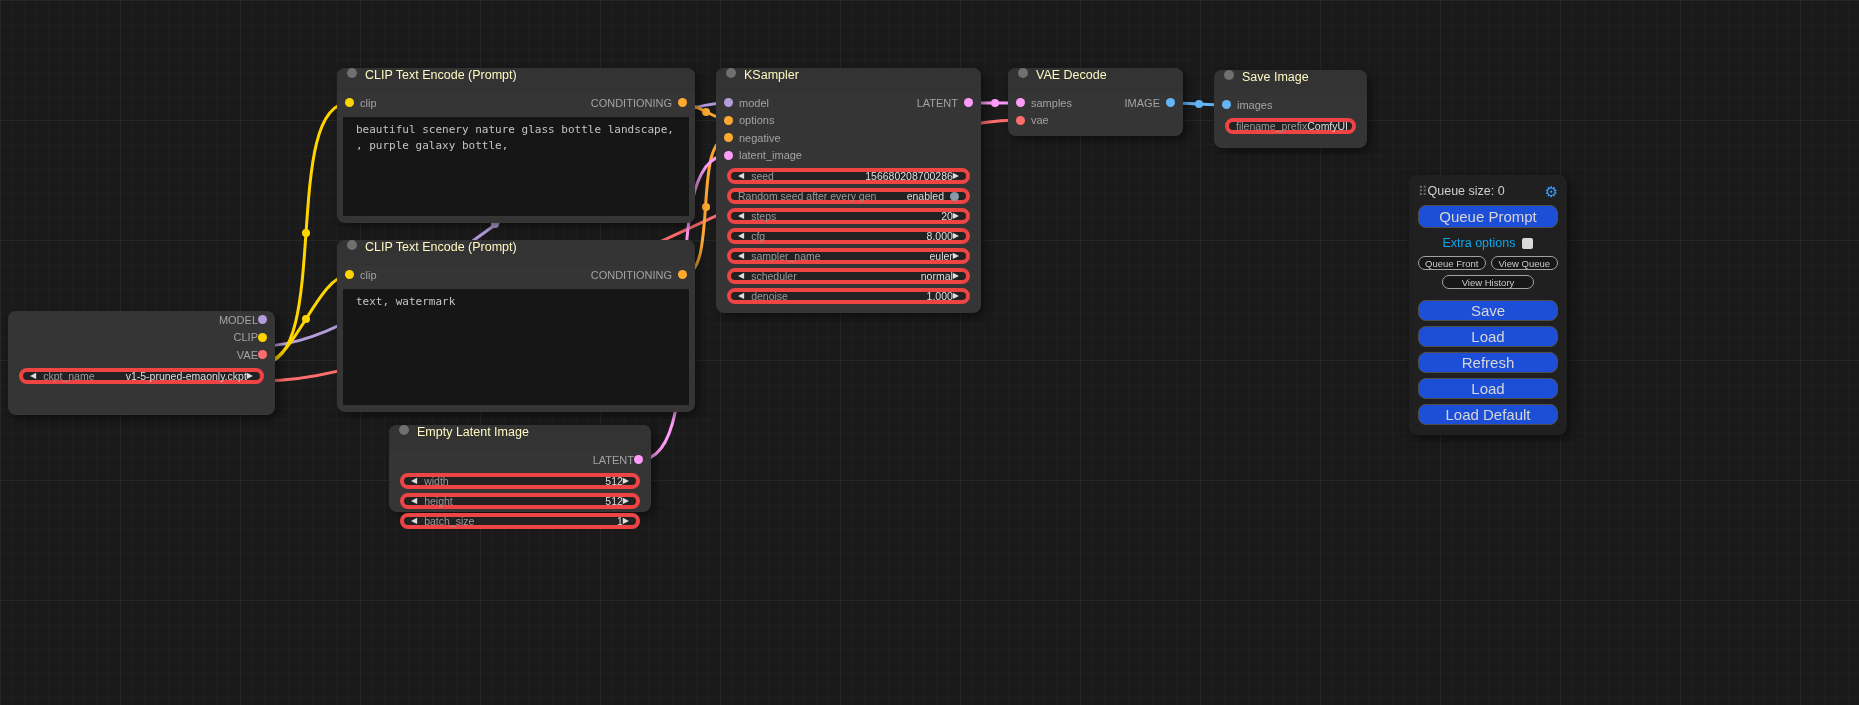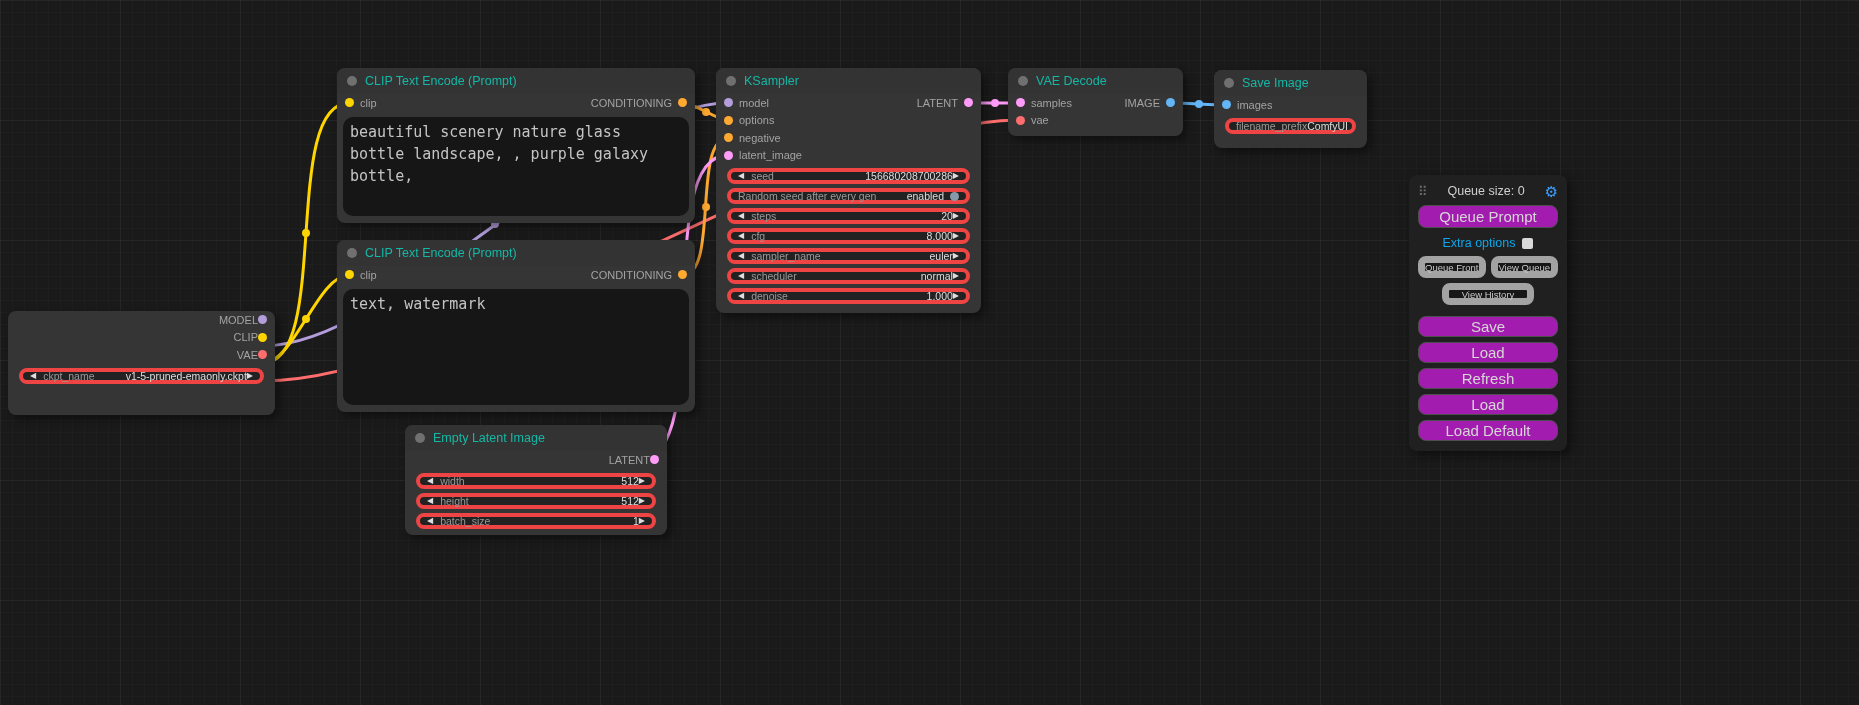--- a/index.html
+++ b/index.html
@@ -15,70 +15,70 @@
       linear-gradient(90deg,rgba(255,255,255,.018) 1px,transparent 1px);
     background-size:120px 120px,120px 120px,12px 12px,12px 12px}
 
   
   #wires{position:absolute;inset:0;z-index:1}
   .wire{fill:none;stroke-width:3;stroke-linecap:round}
 
   
   .node{position:absolute;z-index:2;background:#353535;border-radius:8px;
     box-shadow:4px 4px 10px rgba(0,0,0,.45);color:#a3a3a3}
-  .node-title{height:26px;display:flex;align-items:center;gap:8px;padding:0 10px;
-    background:#333;border-radius:8px 8px 0 0;color:#14b8a6;font-size:12.5px;white-space:nowrap}
+  .node-title{height:26px;display:flex;gap:8px;padding:0 10px;
+    background:#333;border-radius:8px 8px 0 0;color:#fef9c3;font-size:12.5px;white-space:nowrap}
   .tdot{width:10px;height:10px;border-radius:50%;background:#707070;flex:none}
   .prow{display:flex;align-items:center;height:17.5px;padding:0 8px;font-size:11px;color:#a3a3a3}
   .prow.between{justify-content:space-between}
   .prow.right{justify-content:flex-end}
   .pin,.pout{display:flex;align-items:center;gap:6px}
   .pdot{width:9px;height:9px;border-radius:50%;flex:none}
   .c-model{background:#B39DDB}.c-clip{background:#FFD500}.c-vae{background:#FF6E6E}
   .c-cond{background:#FFA931}.c-latent{background:#FF9CF9}.c-image{background:#64B5F6}
 
   .widget{height:16px;margin:4px 11px 0;background:#222;border:4px solid #ef4444;border-radius:8px;
     display:flex;align-items:center;padding:0 7px;font-size:10.5px;color:#999;white-space:nowrap}
   .widget .arrow{color:#ddd;font-size:8px;line-height:1}
   .widget .wname{margin-left:7px}
   .widget.plain .wname{margin-left:0}
   .widget .wval{margin-left:auto;color:#ddd;margin-right:0}
   .widget.plain .wval{margin-right:6px}
   .widget .tgl{width:9px;height:9px;border-radius:50%;background:#8899AA;flex:none}
 
-  .prompt{position:absolute;left:6px;right:6px;top:49px;bottom:7px;background:#161616;border-radius:10px;
-    padding:5px 7px;font-family:"DejaVu Sans Mono",monospace;font-size:15px;line-height:1.45;
+  .prompt{position:absolute;left:6px;right:6px;top:49px;bottom:7px;background:#161616;border-radius:0;
+    padding:5px 13px;font-family:"DejaVu Sans Mono",monospace;font-size:11px;line-height:1.45;
     color:#c4c4c4;overflow:hidden}
 
   
   #n-lc {left:8px;   top:311px;width:267px;height:104px}
   #n-ctp{left:337px; top:68px; width:358px;height:155px}
   #n-ctn{left:337px; top:240px;width:358px;height:172px}
-  #n-eli{left:405px; top:425px;width:262px;height:110px}
+  #n-eli{left:389px; top:425px;width:262px;height:87px}
   #n-ks {left:716px; top:68px; width:265px;height:245px}
   #n-vd {left:1008px;top:68px; width:175px;height:68px}
   #n-si {left:1214px;top:70px; width:153px;height:78px}
 
   
   #menu{position:absolute;left:1409px;top:175px;width:158px;z-index:3;background:#202020;
     border-radius:8px;padding:7px 9px 10px;box-shadow:4px 4px 12px rgba(0,0,0,.5)}
   .m-head{display:flex;align-items:center;height:18px;color:#cfcfcf;font-size:12.5px}
   .m-drag{color:#6e6e6e;font-size:13px;cursor:move}
-  .m-qsize{flex:1;text-align:center}
+  .m-qsize{flex:1;text-align:left}
   .m-gear{color:#3D9EFF;font-size:15px;line-height:1;cursor:pointer}
   .btn{display:flex;align-items:center;justify-content:center;width:100%;height:21px;margin-top:5px;
-    background:#a21caf;border:1px solid #4e4e4e;border-radius:8px;color:#d6d6d6;font-size:15px;
+    background:#1d4ed8;border:1px solid #4e4e4e;border-radius:8px;color:#d6d6d6;font-size:15px;
     font-family:inherit;cursor:pointer}
   #btn-queue-prompt{height:23px}
   .m-extra{display:flex;align-items:center;justify-content:center;gap:7px;margin-top:8px;
     color:#0ea5e9;font-size:12.5px}
   .m-check{width:11px;height:11px;background:#d9d9d9;border-radius:2px;cursor:pointer}
   .btn-row{display:flex;gap:5px;margin-top:6px}
-  .btn-sm{flex:1;height:22px;display:flex;align-items:center;justify-content:center;background:#171717;
-    border:7px solid #a3a3a3;border-radius:8px;color:#c9c9c9;font-size:9.5px;font-family:inherit;cursor:pointer}
+  .btn-sm{flex:1;height:14px;display:flex;align-items:center;justify-content:center;background:#171717;
+    border:1px solid #a3a3a3;border-radius:8px;color:#c9c9c9;font-size:9.5px;font-family:inherit;cursor:pointer}
   .btn-sm.center{flex:none;width:92px;margin:5px auto 0}
   #btn-save{margin-top:11px}
 </style>
 </head>
 <body>
 
 <div id="grid"></div>
 
 <svg id="wires" width="1859" height="705" viewBox="0 0 1859 705">
   <path class="wire" stroke="#B39DDB" d="M263,346 C394,346 597,103 728,103"></path>

